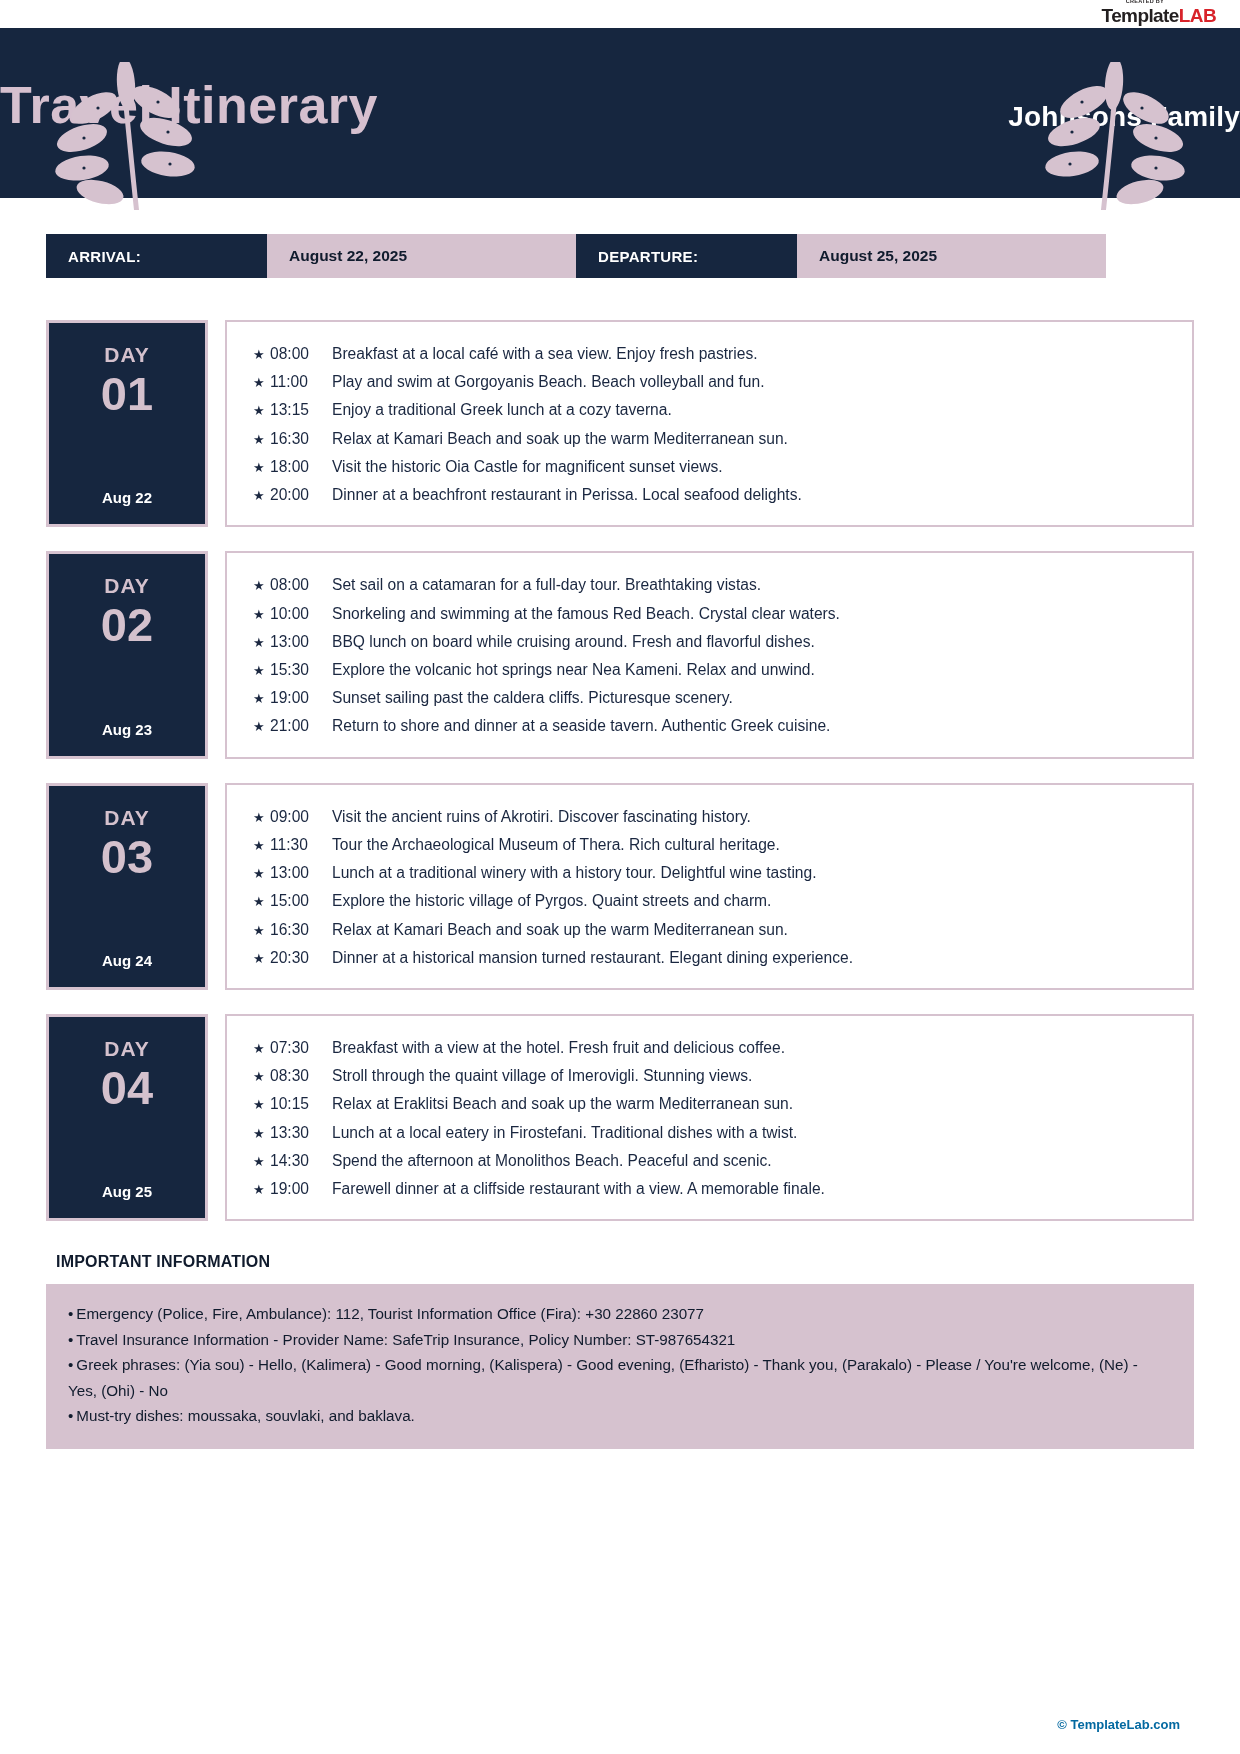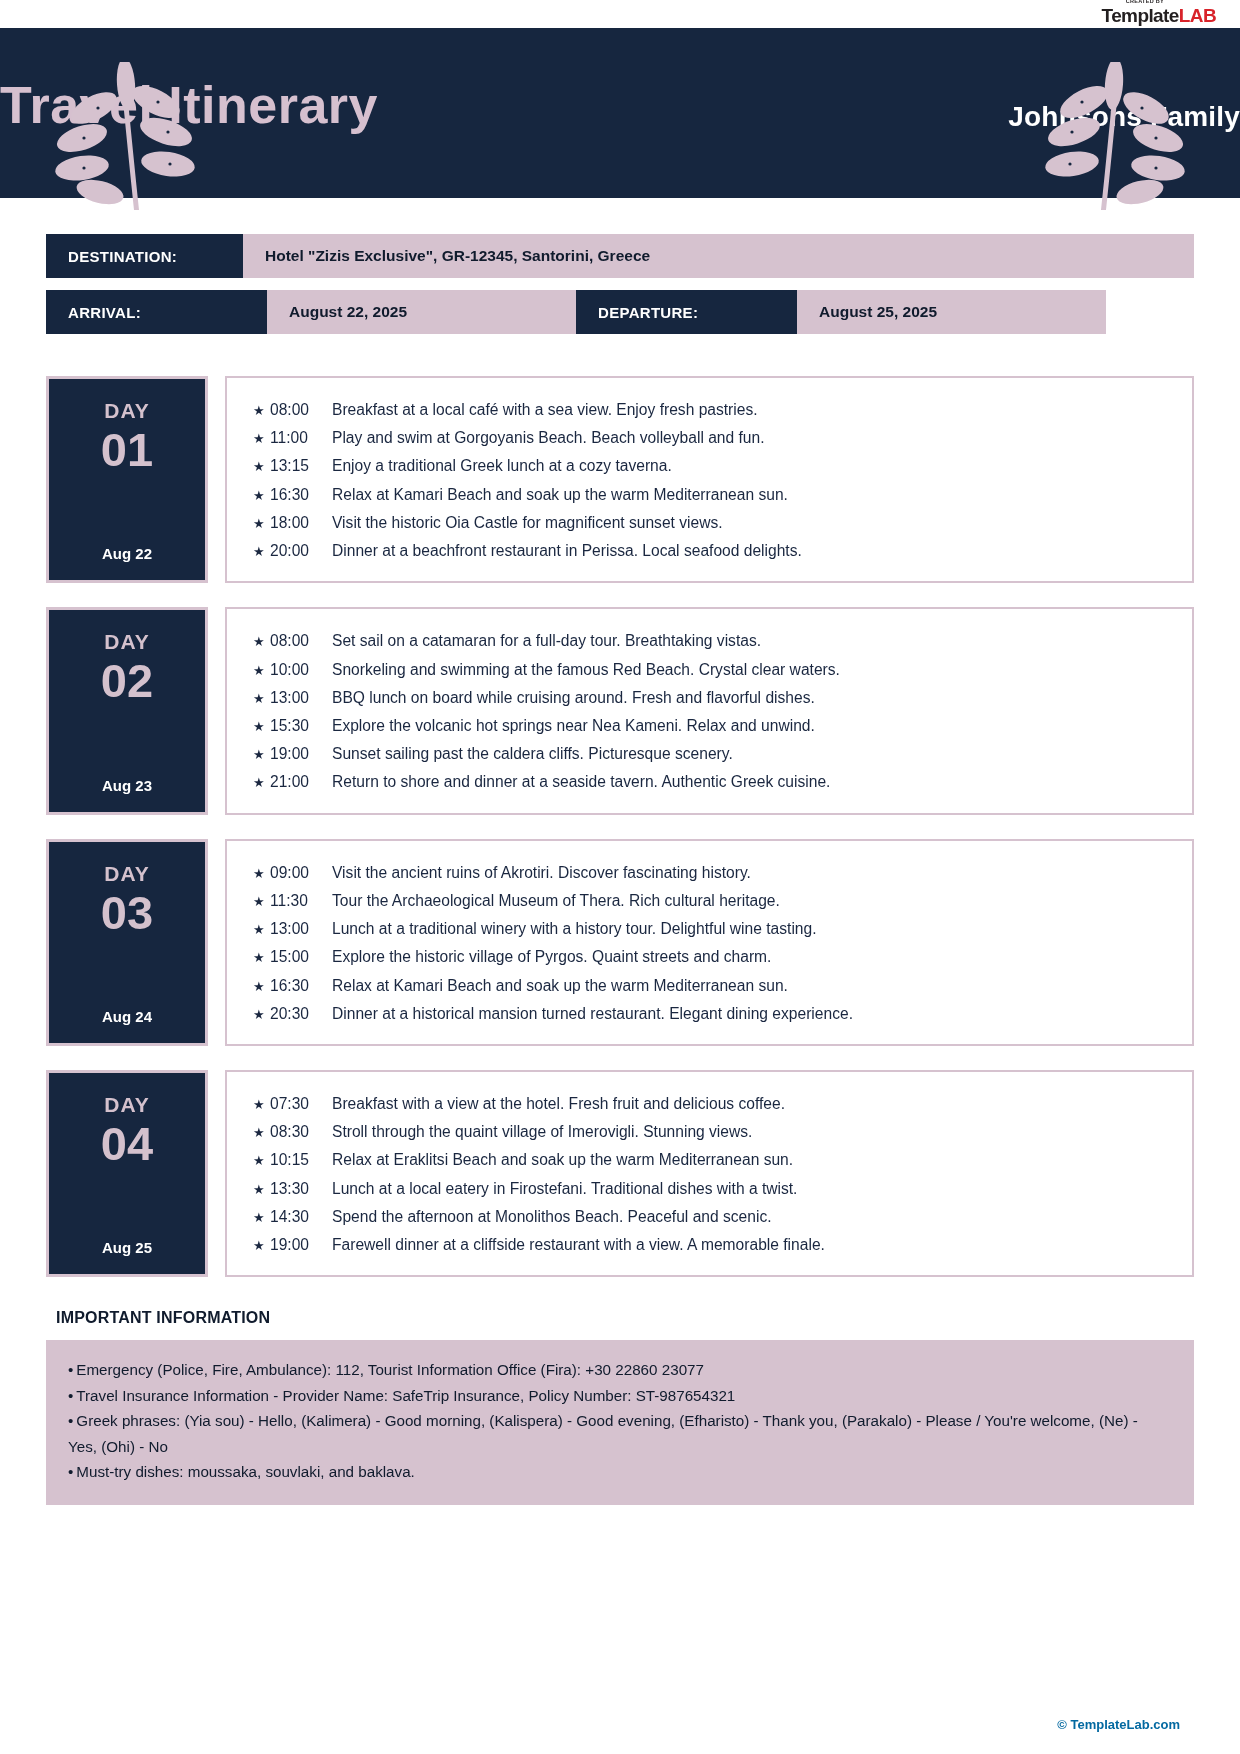--- a/index.html
+++ b/index.html
@@ -259,24 +259,20 @@
         <circle cx="46" cy="76" r="1.6"></circle>
           <circle cx="130" cy="70" r="1.6"></circle>
         <circle cx="46" cy="106" r="1.6"></circle>
           <circle cx="132" cy="102" r="1.6"></circle>
       </g>
     </svg>
   </span>
 </div>
 
 <div class="info-wrap">
-  <div class="row row-dest">
-    <div class="cell-label">DESTINATION:</div>
-    <div class="cell-value">Hotel "Zizis Exclusive", GR-12345, Santorini, Greece</div>
-  </div>
   <div class="row row-dates">
     <div class="cell-label">ARRIVAL:</div>
     <div class="cell-value">August 22, 2025</div>
     <div class="cell-label">DEPARTURE:</div>
     <div class="cell-value">August 25, 2025</div>
   </div>
 </div>
 
 <div class="days" id="days-container">
     <div class="day-row">

